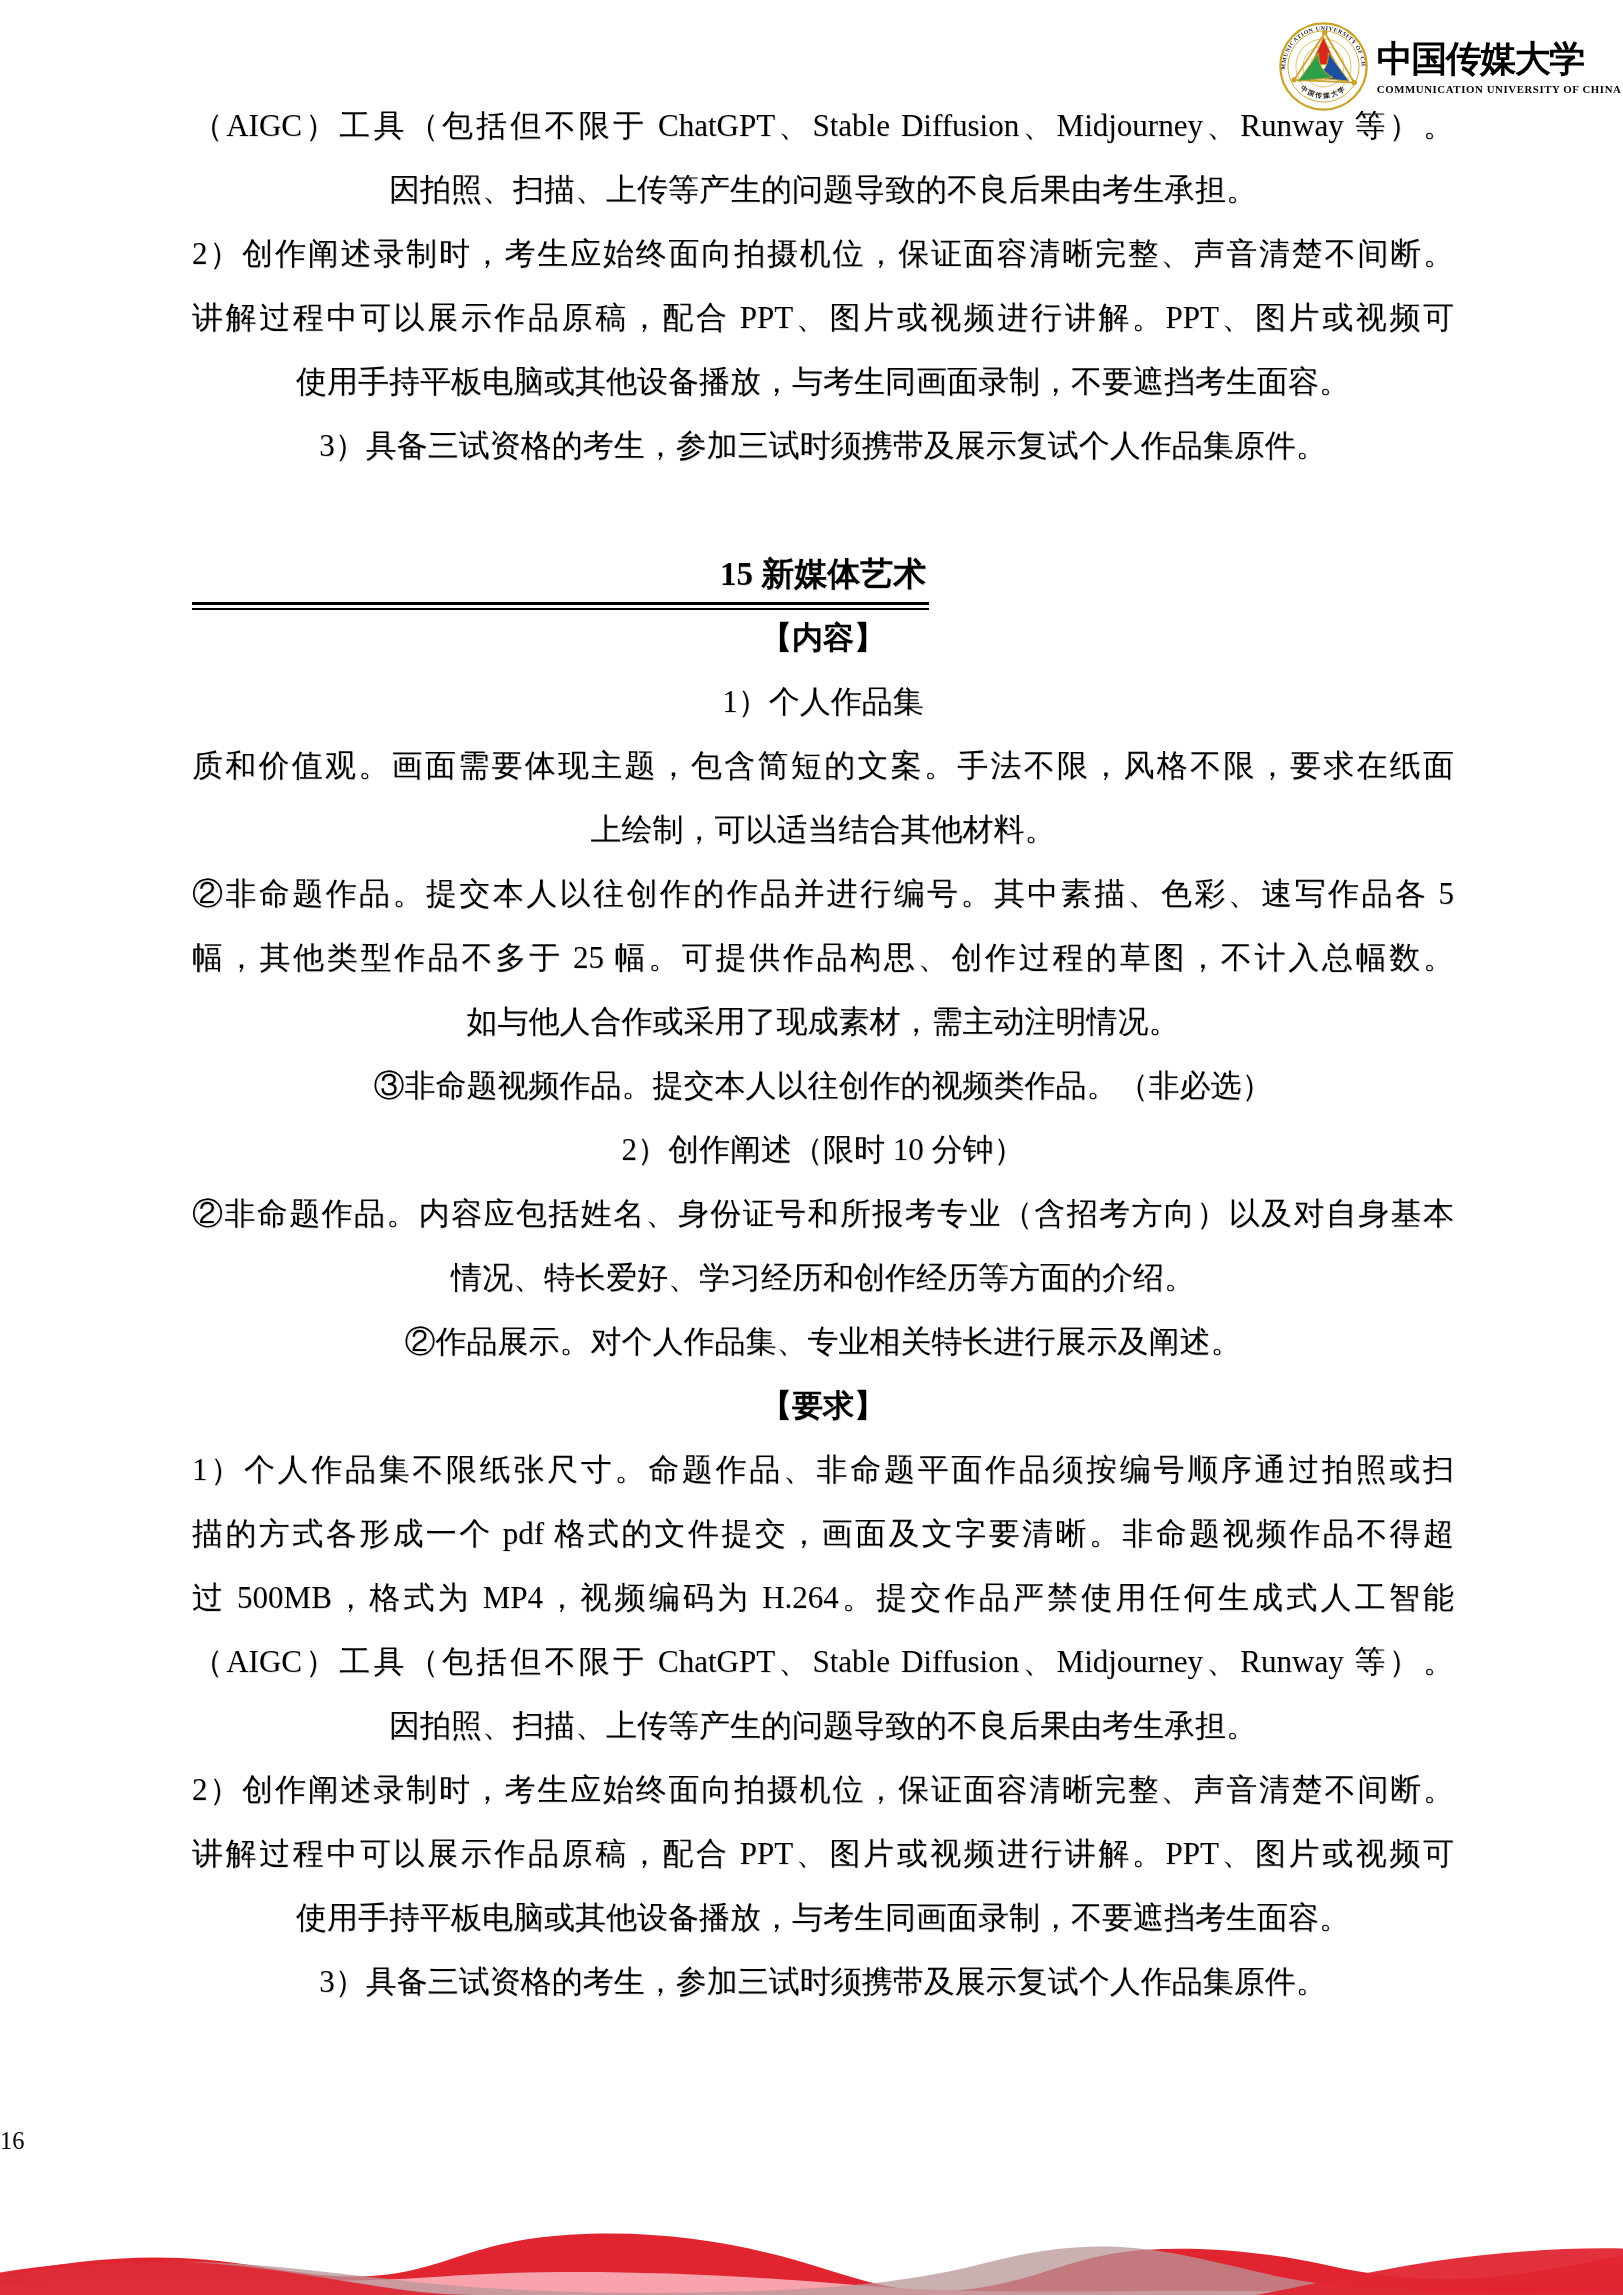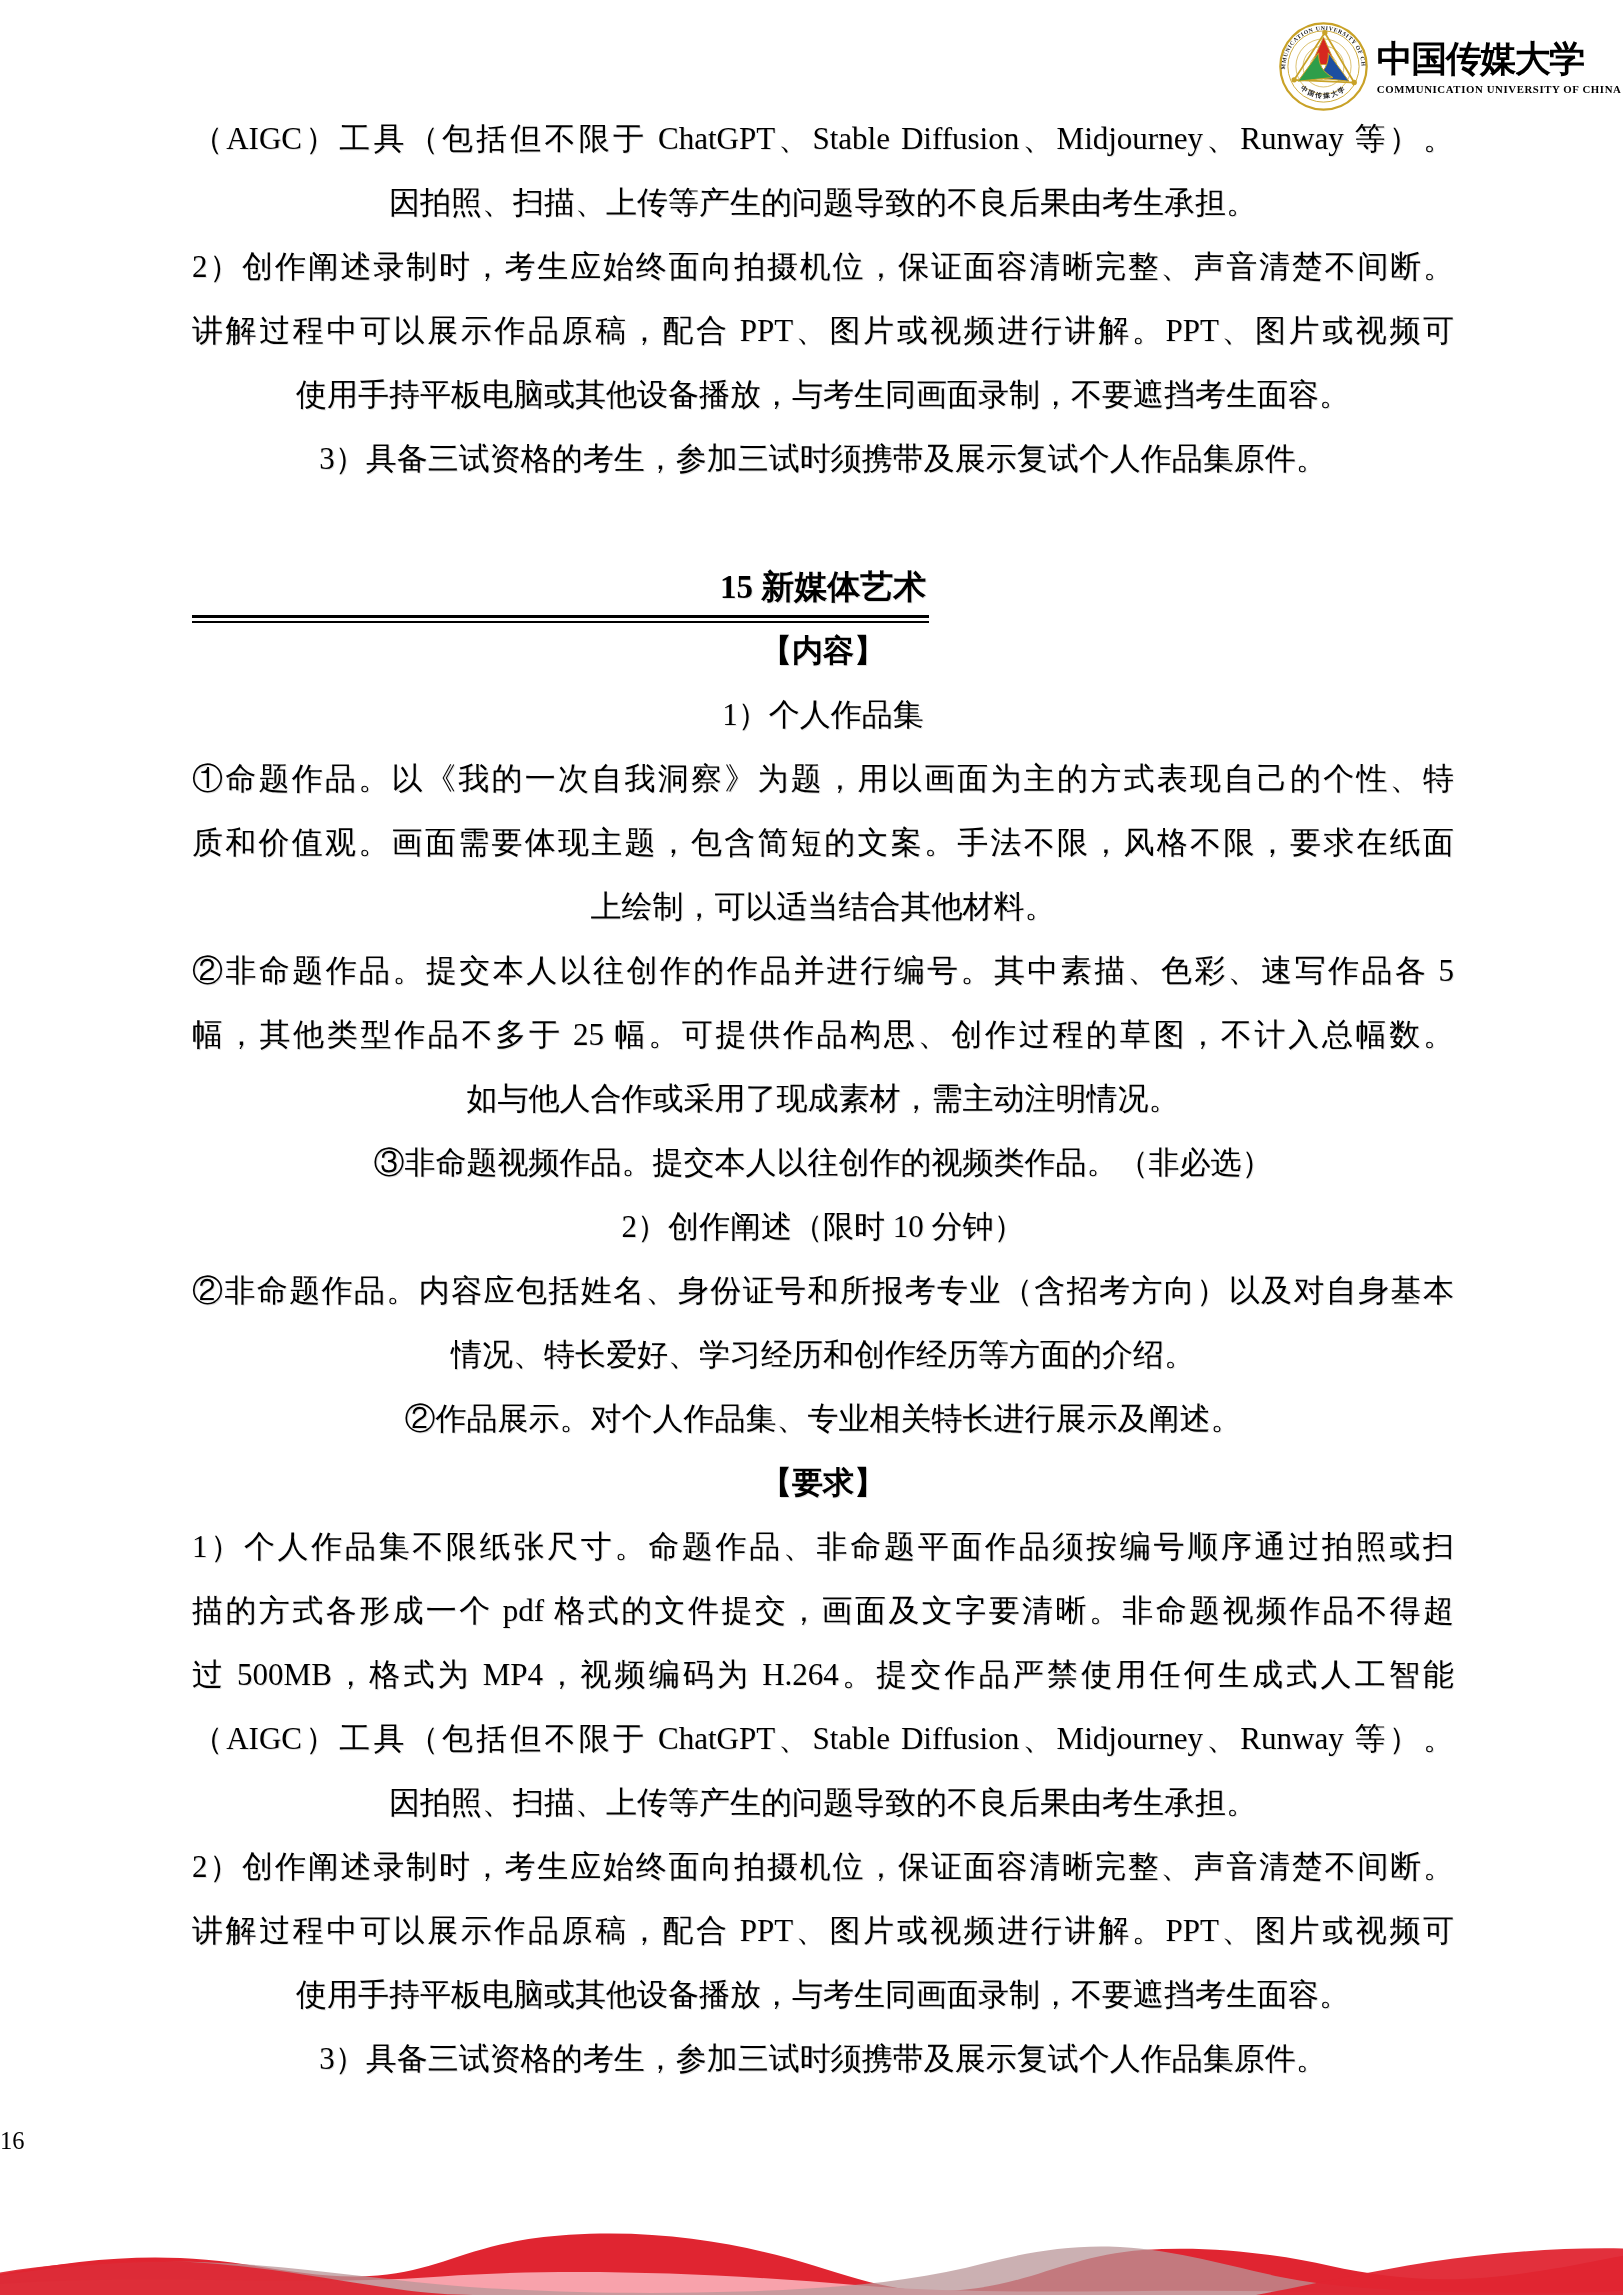--- a/index.html
+++ b/index.html
@@ -37,21 +37,21 @@
     font-weight: 700;
     letter-spacing: 0.6px;
     white-space: nowrap;
     font-family: "Liberation Serif", "DejaVu Serif", serif;
   }
 
   
   .doc {
     position: absolute;
     left: 192px;
-    top: 107px;
+    top: 94px;
     width: 1262px;
   }
   .line {
     height: 64px;
     line-height: 64px;
     font-size: 31px;
     text-align: center;
     text-shadow: 1px 1px 0 rgba(0,0,0,0.12);
   }
   .line.just { text-align: justify; text-align-last: justify; }
@@ -135,21 +135,20 @@
       <div class="line just">（AIGC）工具（包括但不限于 ChatGPT、Stable Diffusion、Midjourney、Runway 等）。</div>
       <div class="line plain">因拍照、扫描、上传等产生的问题导致的不良后果由考生承担。</div>
       <div class="line just">2）创作阐述录制时，考生应始终面向拍摄机位，保证面容清晰完整、声音清楚不间断。</div>
       <div class="line just">讲解过程中可以展示作品原稿，配合 PPT、图片或视频进行讲解。PPT、图片或视频可</div>
       <div class="line plain">使用手持平板电脑或其他设备播放，与考生同画面录制，不要遮挡考生面容。</div>
       <div class="line plain">3）具备三试资格的考生，参加三试时须携带及展示复试个人作品集原件。</div>
       <div class="line gap"></div>
       <div class="line heading">15 新媒体艺术</div>
       <div class="line bold">【内容】</div>
       <div class="line plain">1）个人作品集</div>
-      <div class="line just">①命题作品。以《我的一次自我洞察》为题，用以画面为主的方式表现自己的个性、特</div>
       <div class="line just">质和价值观。画面需要体现主题，包含简短的文案。手法不限，风格不限，要求在纸面</div>
       <div class="line plain">上绘制，可以适当结合其他材料。</div>
       <div class="line just">②非命题作品。提交本人以往创作的作品并进行编号。其中素描、色彩、速写作品各 5</div>
       <div class="line just">幅，其他类型作品不多于 25 幅。可提供作品构思、创作过程的草图，不计入总幅数。</div>
       <div class="line plain">如与他人合作或采用了现成素材，需主动注明情况。</div>
       <div class="line plain">③非命题视频作品。提交本人以往创作的视频类作品。（非必选）</div>
       <div class="line plain">2）创作阐述（限时 10 分钟）</div>
       <div class="line just">②非命题作品。内容应包括姓名、身份证号和所报考专业（含招考方向）以及对自身基本</div>
       <div class="line plain">情况、特长爱好、学习经历和创作经历等方面的介绍。</div>
       <div class="line plain">②作品展示。对个人作品集、专业相关特长进行展示及阐述。</div>

